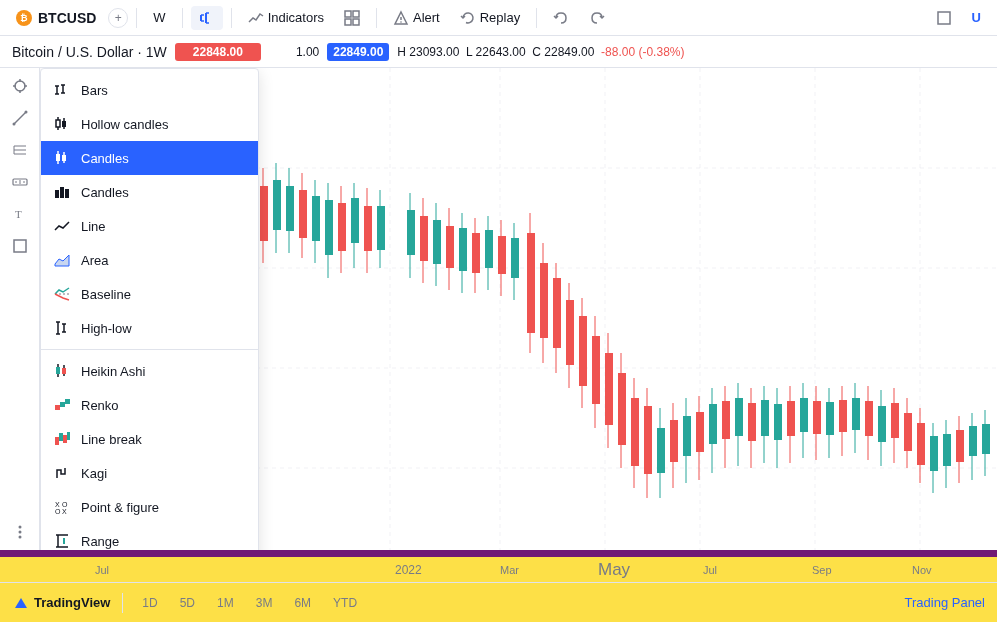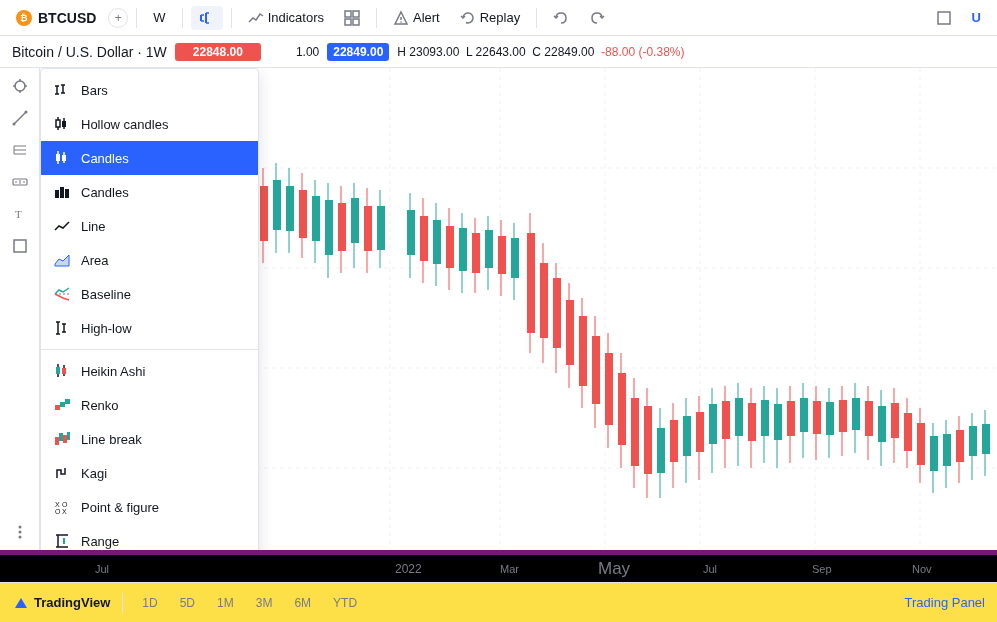--- a/index.html
+++ b/index.html
@@ -613,21 +613,21 @@
         </div>
         <span>Range</span>
       </div>
 
     </div>
 
   </div>
 
 </div>
 
-<div style="height:32px;background:#000000;border-top:5px solid #701a75;position:relative;display:flex;align-items:center;padding-left:37px;">
+<div style="height:32px;background:#fde047;border-top:7px solid #701a75;position:relative;display:flex;align-items:center;padding-left:37px;">
   <div style="position:absolute;left:95px;font-size:11px;color:#787b86;">Jul</div>
   <div style="position:absolute;left:395px;font-size:12px;color:#787b86;">2022</div>
   <div style="position:absolute;left:500px;font-size:11px;color:#787b86;">Mar</div>
   <div style="position:absolute;left:598px;font-size:17px;color:#787b86;">May</div>
   <div style="position:absolute;left:703px;font-size:11px;color:#787b86;">Jul</div>
   <div style="position:absolute;left:812px;font-size:11px;color:#787b86;">Sep</div>
   <div style="position:absolute;left:912px;font-size:11px;color:#787b86;">Nov</div>
 </div>
 
 <div class="bottom-bar">

